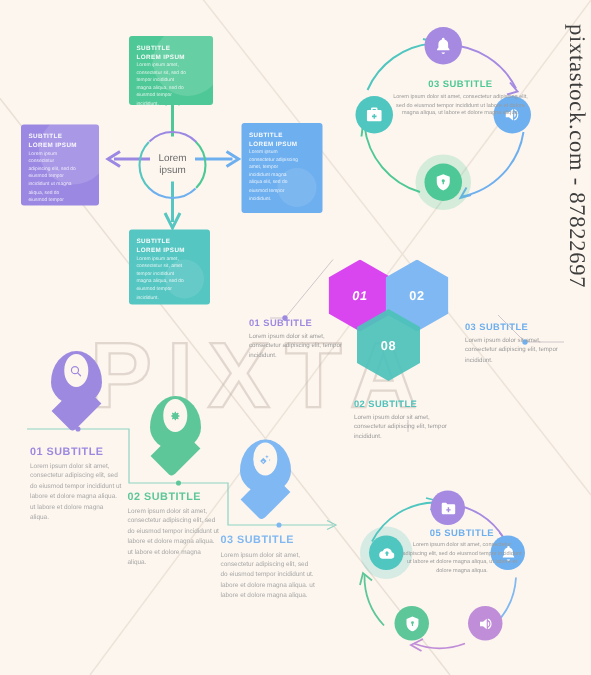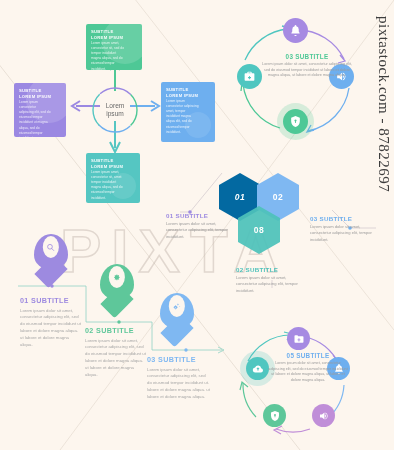--- a/index.html
+++ b/index.html
@@ -187,21 +187,21 @@
       <g stroke="#c9c0c6" stroke-width=".6" fill="none">
         <path d="M42 5 L10 44 L-10 44"></path>
         <path d="M152 42 L170 60 L196 60"></path>
         <path d="M92 112 L92 128"></path>
       </g>
       <circle cx="10" cy="44" r="1.8" fill="#9d8ae0"></circle>
       <circle cx="170" cy="60" r="1.8" fill="#6eafef"></circle>
       <circle cx="92" cy="128" r="1.8" fill="#4ec2bb"></circle>
     </svg>
 
-    <div class="hex" style="left:219px;top:173px;width:42px;height:48px;background:#0369a1;font-style:italic;">
+    <div class="hex" style="left:219px;top:173px;width:42px;height:48px;background:#d946ef;font-style:italic;">
       <span>01</span>
     </div>
     <div class="hex" style="left:257px;top:173px;width:42px;height:48px;background:#7fb8f2;">
       <span>02</span>
     </div>
     <div class="hex" style="left:238px;top:206px;width:42px;height:48px;background:#4ec2bb;opacity:.93;">
       <span>08</span>
     </div>
 
     <div class="hexlab" style="left:166px;top:212px;width:62px;text-align:left;">

